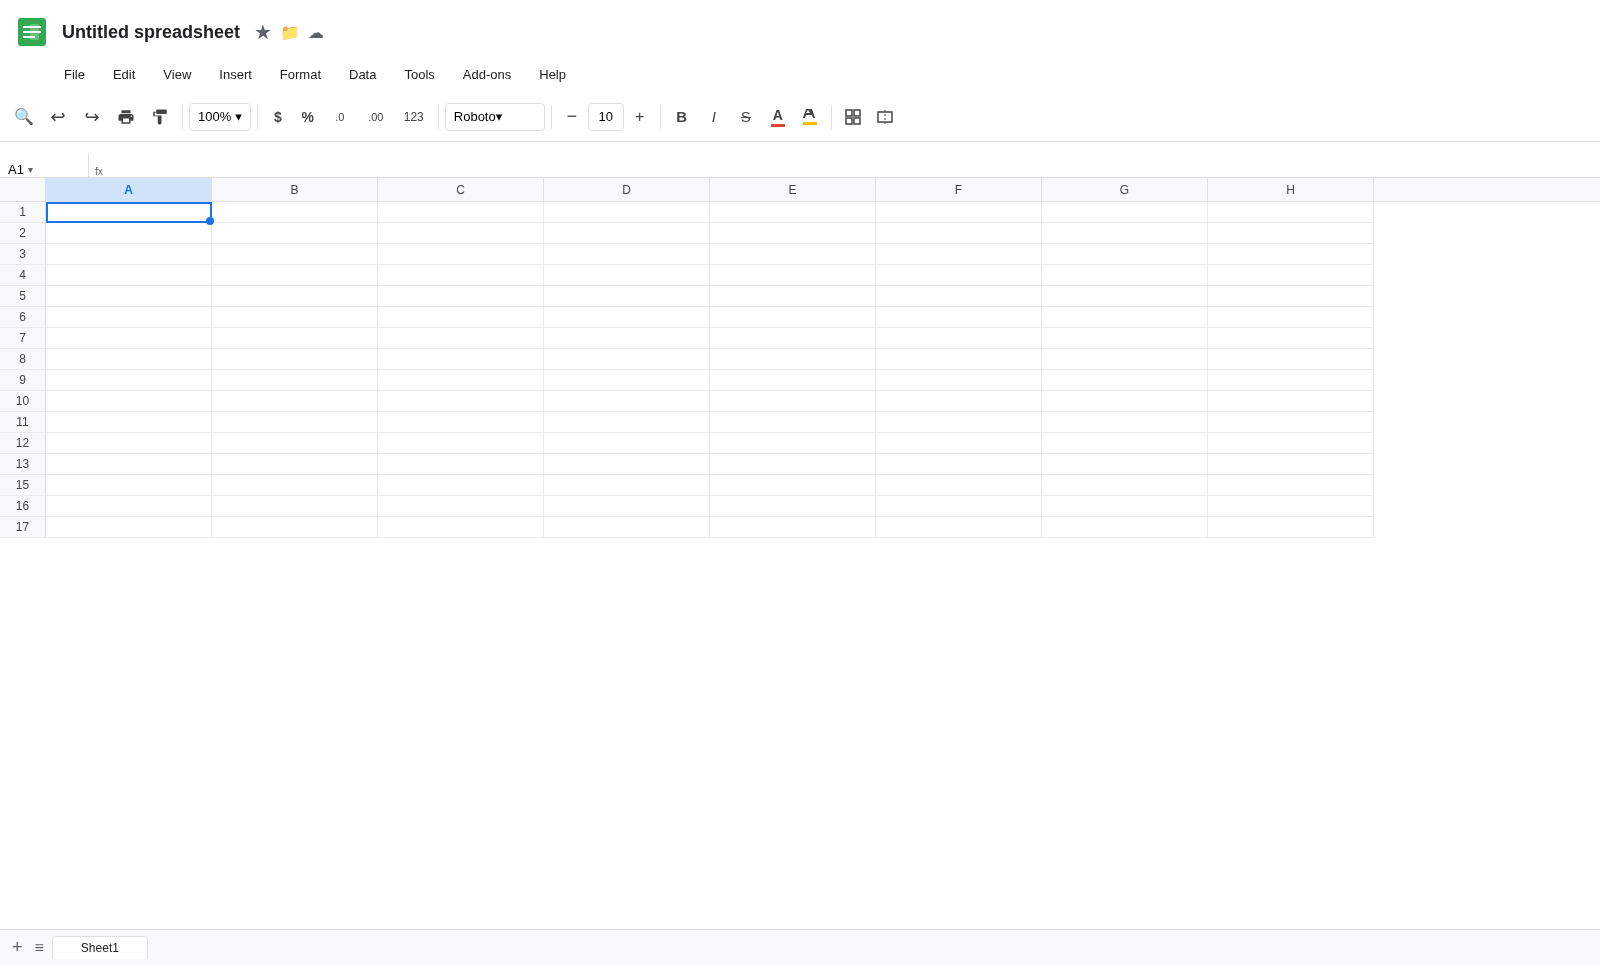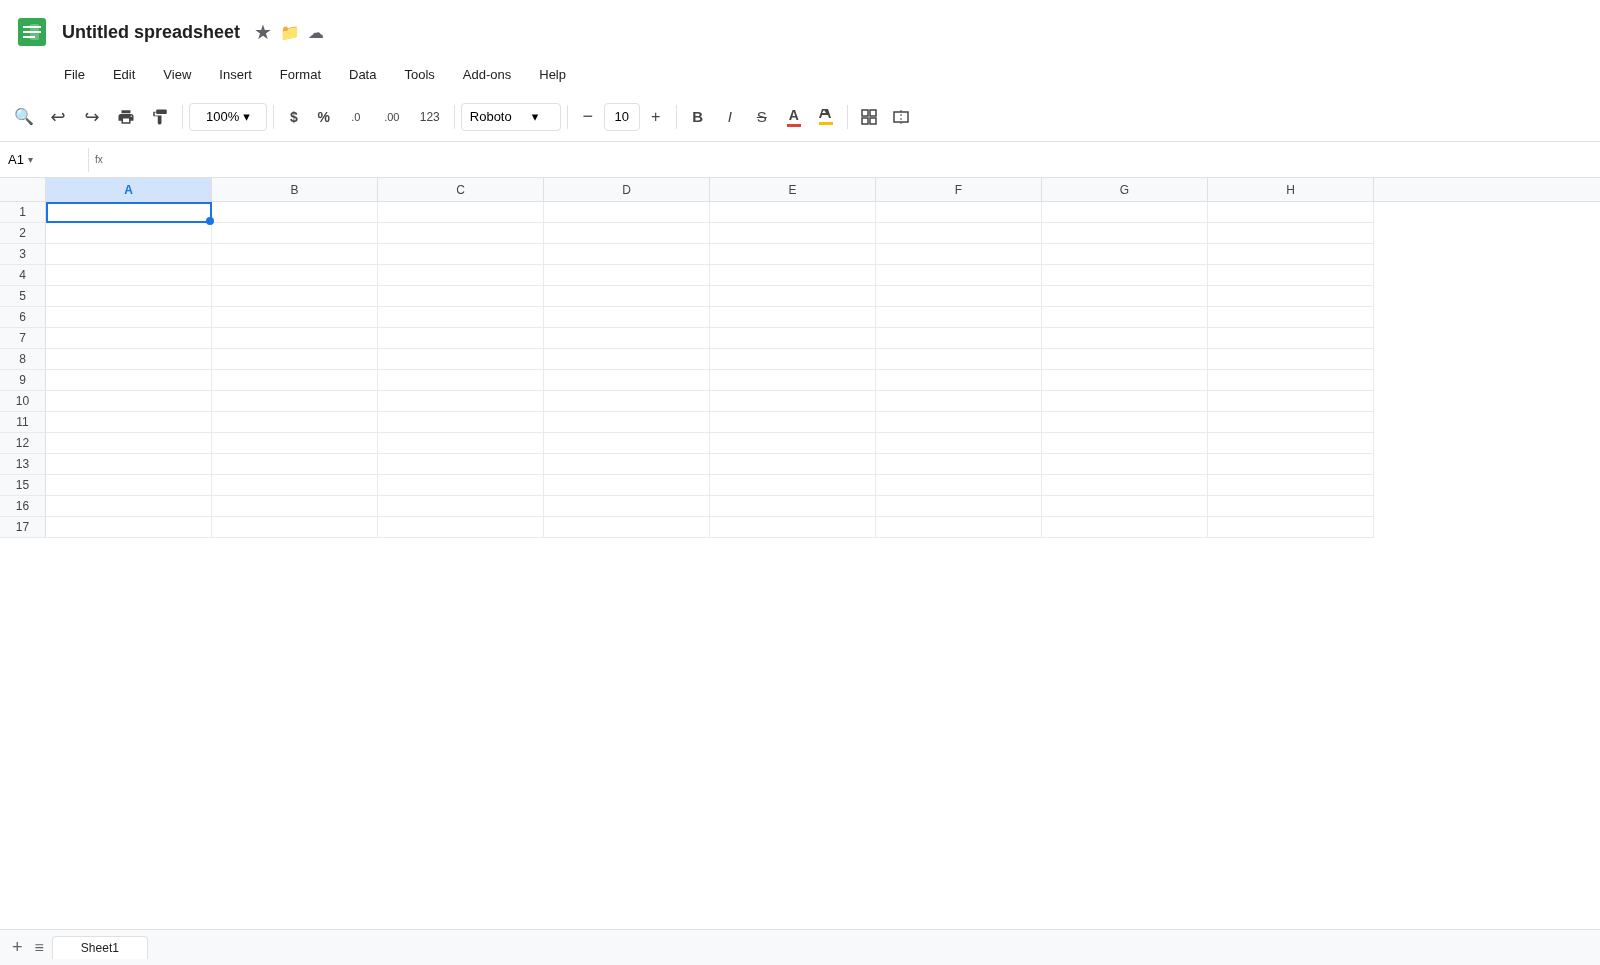--- a/index.html
+++ b/index.html
@@ -78,38 +78,38 @@
     }
     .toolbar-separator {
       width: 1px;
       height: 24px;
       background: #e0e0e0;
       margin: 0 4px;
     }
     #zoom-control {
       display: flex;
       align-items: center;
-      padding: 2px 16px;
-      border: 1px solid #e0e0e0;
-      border-radius: 4px;
-      height: 28px;
-      cursor: pointer;
-      font-size: 13px;
-      gap: 4px;
-    }
-    #font-selector {
-      display: flex;
-      align-items: center;
       padding: 2px 8px;
       border: 1px solid #e0e0e0;
       border-radius: 4px;
       height: 28px;
       cursor: pointer;
       font-size: 13px;
-      gap: 20px;
+      gap: 4px;
+    }
+    #font-selector {
+      display: flex;
+      align-items: center;
+      padding: 2px 8px;
+      border: 1px solid #e0e0e0;
+      border-radius: 4px;
+      height: 28px;
+      cursor: pointer;
+      font-size: 13px;
+      gap: 0;
       min-width: 100px;
     }
     #font-size-control {
       display: flex;
       align-items: center;
       gap: 2px;
     }
     #font-size-input {
       width: 36px;
       height: 28px;
@@ -128,21 +128,21 @@
       cursor: pointer;
       font-size: 14px;
       color: #444;
       border: none;
       background: transparent;
     }
 
     
     #formula-bar {
       display: flex;
-      align-items: center;
+      align-items: flex-end;
       height: 36px;
       border-bottom: 1px solid #e0e0e0;
       padding: 0 8px;
     }
     #cell-ref {
       display: flex;
       align-items: center;
       gap: 4px;
       width: 80px;
       font-size: 13px;

